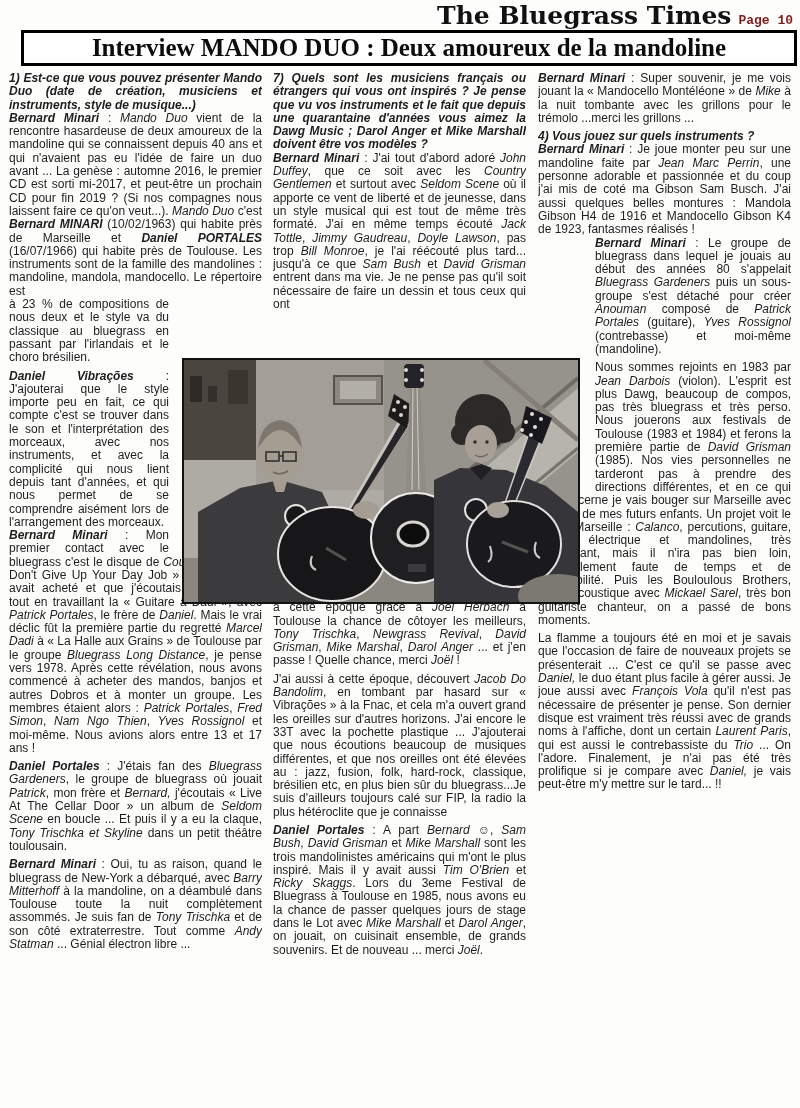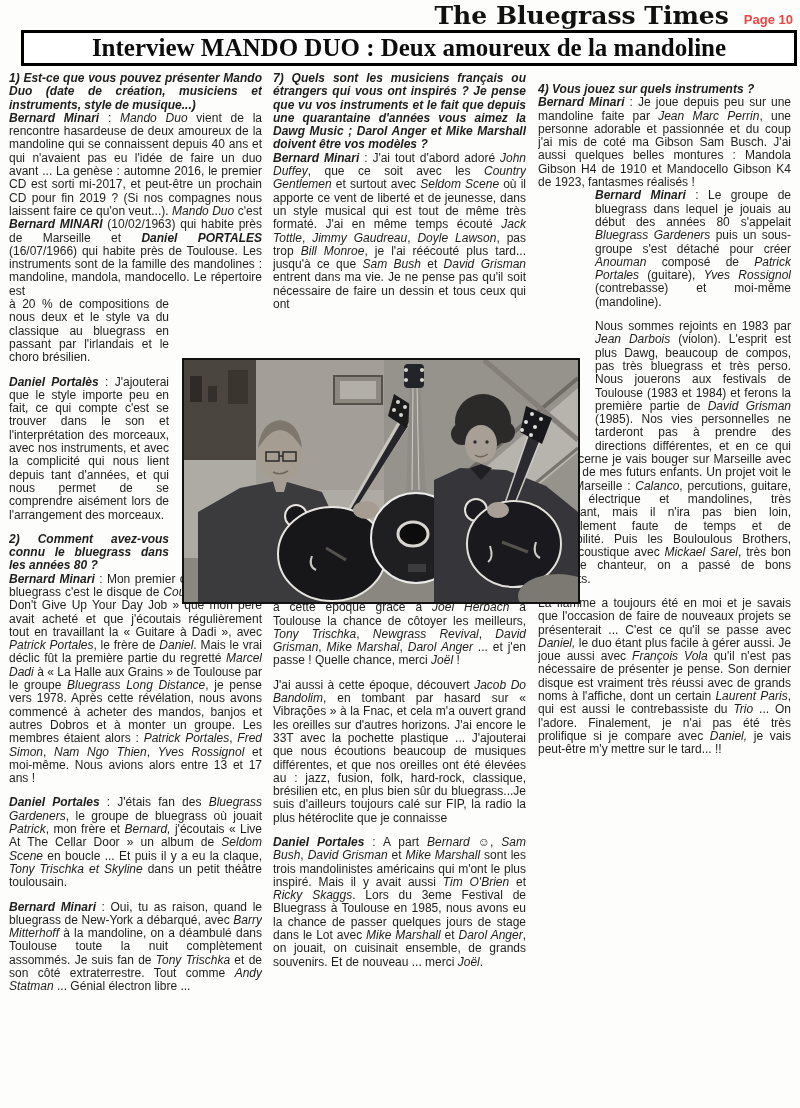--- a/index.html
+++ b/index.html
@@ -8,43 +8,43 @@
     margin:0 auto;overflow:hidden;color:#1c1c1c;
     font-family:"Liberation Sans",sans-serif;
   }
   
   .masthead{position:absolute;top:1px;right:7px;white-space:nowrap;}
   .mast-title{
     font-family:"DejaVu Serif",serif;font-weight:bold;font-size:25px;
     letter-spacing:0px;color:#111;
   }
   .mast-page{
-    font-family:Liberation Sans, sans-serif;font-weight:bold;font-size:13px;
-    margin-left:15px;color:#ef4444;
+    font-family:Liberation Mono, monospace;font-weight:bold;font-size:13px;
+    margin-left:7px;color:#7f1d1d;
   }
   
   .headline-box{
     position:absolute;left:21px;right:3px;top:30px;height:30px;
     border:3px solid #000;background:#fff;
     display:flex;align-items:center;justify-content:center;
   }
   .headline{
     font-family:"Liberation Serif",serif;font-weight:bold;font-size:25px;
     color:#0c0c0c;white-space:nowrap;
   }
   
   .col{
     position:absolute;top:72px;width:253px;height:1034px;overflow:hidden;
     font-size:12px;line-height:13.3px;text-align:justify;color:#1d1d1d;
   }
   .col-1{left:9px;}
   .col-2{left:273px;}
   .col-3{left:538px;}
   .col p{margin:0;padding:0;}
-  .col p.mt{margin-top:11px;}
+  .col p.mt{margin-top:5px;}
   .col .q{font-weight:bold;font-style:italic;}
   .col .i{font-style:italic;}
   .col .bi{font-weight:bold;font-style:italic;}
   
   .sp{background:transparent;}
   .sp-r{float:right;width:87px;height:249px;margin:1px 0 3px 6px;}
   .sp-l{float:left;width:50px;height:249px;margin:1px 7px 3px 0;}
   .sp-block{height:244px;margin:2px 0 4px 0;}
   
   .photo{
@@ -66,23 +66,22 @@
     <span class="headline">Interview MANDO DUO : Deux amoureux de  la mandoline</span>
   </div>
 
   <div class="col col-1">
     <div>
         <p class="q"><span>1) Est-ce que vous pouvez présenter Mando Duo (date de création, musiciens et instruments, style de musique...)</span></p>
         <p><span class="bi">Bernard Minari</span><span> : </span><span class="i">Mando Duo</span><span> vient de la rencontre hasardeuse de deux amoureux de la mandoline qui se connaissent depuis 40 ans et qui n'avaient pas eu l'idée de faire un duo avant ... La genèse : automne 2016, le premier CD est sorti mi-2017, et peut-être un prochain CD pour fin 2019 ? (Si nos compagnes nous laissent faire ce qu'on veut...). </span><span class="i">Mando Duo</span><span> c'est </span><span class="bi">Bernard MINARI</span><span> (10/02/1963) qui habite près de Marseille et </span><span class="bi">Daniel PORTALES</span><span> (16/07/1966) qui habite près de Toulouse. Les instruments sont de la famille des mandolines : mandoline, mandola, mandocello. Le répertoire est</span></p>
       </div>
     <div class="sp sp-r"></div>
     <div>
-        <p><span>à 20 % de compositions de nous deux et le style va du classique au bluegrass en passant par l'irlandais et le choro brésilien.</span></p>
-        <p class="mt"><span class="bi">Daniel Portalès</span><span> : J'ajouterai que le style importe peu en fait, ce qui compte c'est se trouver dans le son et l'interprétation des morceaux, avec nos instruments, et avec la complicité qui nous lient depuis tant d'années, et qui nous permet de se comprendre aisément lors de l'arrangement des morceaux.</span></p>
-        <p class="q mt"><span>2) Comment avez-vous connu le bluegrass dans les années 80 ?</span></p>
+        <p><span>à 23 % de compositions de nous deux et le style va du classique au bluegrass en passant par l'irlandais et le choro brésilien.</span></p>
+        <p class="mt"><span class="bi">Daniel Vibrações</span><span> : J'ajouterai que le style importe peu en fait, ce qui compte c'est se trouver dans le son et l'interprétation des morceaux, avec nos instruments, et avec la complicité qui nous lient depuis tant d'années, et qui nous permet de se comprendre aisément lors de l'arrangement des morceaux.</span></p>
         <p><span class="bi">Bernard Minari</span><span> : Mon premier contact avec le bluegrass c'est le disque de </span><span class="i">Country Gazette</span><span> « Don't Give Up Your Day Job » que mon père avait acheté et que j'écoutais régulièrement tout en travaillant la « Guitare à Dadi », avec </span><span class="i">Patrick Portales</span><span>, le frère de </span><span class="i">Daniel</span><span>. Mais le vrai déclic fût la première partie du regretté </span><span class="i">Marcel Dadi</span><span> à « La Halle aux Grains » de Toulouse par le groupe </span><span class="i">Bluegrass Long Distance</span><span>, je pense vers 1978. Après cette révélation, nous avons commencé à acheter des mandos, banjos et autres Dobros et à monter un groupe. Les membres étaient alors : </span><span class="i">Patrick Portales</span><span>, </span><span class="i">Fred Simon</span><span>, </span><span class="i">Nam Ngo Thien</span><span>, </span><span class="i">Yves Rossignol</span><span> et moi-même. Nous avions alors entre 13 et 17 ans !</span></p>
         <p class="mt"><span class="bi">Daniel Portales</span><span> : J'étais fan des </span><span class="i">Bluegrass Gardeners</span><span>, le groupe de bluegrass où jouait </span><span class="i">Patrick</span><span>, mon frère et </span><span class="i">Bernard,</span><span> j'écoutais « Live At The Cellar Door » un album de </span><span class="i">Seldom Scene</span><span> en boucle ... Et puis il y a eu la claque, </span><span class="i">Tony Trischka et Skyline</span><span> dans un petit théâtre toulousain.</span></p>
         <p class="mt"><span class="bi">Bernard Minari</span><span> : Oui, tu as raison, quand le bluegrass de New-York a débarqué, avec </span><span class="i">Barry Mitterhoff</span><span> à la mandoline, on a déambulé dans Toulouse toute la nuit complètement assommés. Je suis fan de </span><span class="i">Tony Trischka</span><span> et de son côté extraterrestre. Tout comme </span><span class="i">Andy Statman</span><span> ... Génial électron libre ...</span></p>
       </div>
   </div>
 
   <div class="col col-2">
     <div>
         <p class="q"><span>7) Quels sont les musiciens français ou étrangers qui vous ont inspirés ? Je pense que vu vos instruments et le fait que depuis une quarantaine d'années vous aimez la Dawg Music ; Darol Anger et Mike Marshall doivent être vos modèles ?</span></p>
         <p><span class="bi">Bernard Minari</span><span> : J'ai tout d'abord adoré </span><span class="i">John Duffey</span><span>, que ce soit avec les </span><span class="i">Country Gentlemen</span><span> et surtout avec </span><span class="i">Seldom Scene</span><span> où il apporte ce vent de liberté et de jeunesse, dans un style musical qui est tout de même très formaté. J'ai en même temps écouté </span><span class="i">Jack Tottle</span><span>, </span><span class="i">Jimmy Gaudreau</span><span>, </span><span class="i">Doyle Lawson</span><span>, pas trop </span><span class="i">Bill Monroe</span><span>, je l'ai réécouté plus tard... jusqu'à ce que </span><span class="i">Sam Bush</span><span> et </span><span class="i">David Grisman</span><span> entrent dans ma vie. Je ne pense pas qu'il soit nécessaire de faire un dessin et tous ceux qui ont</span></p>
@@ -90,22 +89,23 @@
     <div class="sp sp-block"></div>
     <div>
         <p><span>vécu l'arrivée du Newgrass et de la Dawg Music dans les années 80 n'en sont pas musicalement sortis indemnes. Nous avons eu à cette époque grâce à </span><span class="i">Joël Herbach</span><span> à Toulouse la chance de côtoyer les meilleurs, </span><span class="i">Tony Trischka</span><span>, </span><span class="i">Newgrass Revival</span><span>, </span><span class="i">David Grisman</span><span>, </span><span class="i">Mike Marshal</span><span>, </span><span class="i">Darol Anger</span><span> ... et j'en passe ! Quelle chance, merci </span><span class="i">Joël</span><span> !</span></p>
         <p class="mt"><span>J'ai aussi à cette époque, découvert </span><span class="i">Jacob Do Bandolim</span><span>, en tombant par hasard sur « Vibrações » à la Fnac, et cela m'a ouvert grand les oreilles sur d'autres horizons. J'ai encore le 33T avec la pochette plastique ... J'ajouterai que nous écoutions beaucoup de musiques différentes, et que nos oreilles ont été élevées au : jazz, fusion, folk, hard-rock, classique, brésilien etc, en plus bien sûr du bluegrass...Je suis d'ailleurs toujours calé sur FIP, la radio la plus hétéroclite que je connaisse</span></p>
         <p class="mt"><span class="bi">Daniel Portales</span><span> : A part </span><span class="i">Bernard</span><span> ☺, </span><span class="i">Sam Bush</span><span>, </span><span class="i">David Grisman</span><span> et </span><span class="i">Mike Marshall</span><span> sont les trois mandolinistes américains qui m'ont le plus inspiré. Mais il y avait aussi </span><span class="i">Tim O'Brien</span><span> et </span><span class="i">Ricky Skaggs</span><span>. Lors du 3eme Festival de Bluegrass à Toulouse en 1985, nous avons eu la chance de passer quelques jours de stage dans le Lot avec </span><span class="i">Mike Marshall</span><span> et </span><span class="i">Darol Anger</span><span>, on jouait, on cuisinait ensemble, de grands souvenirs. Et de nouveau ... merci </span><span class="i">Joël</span><span>.</span></p>
       </div>
   </div>
 
   <div class="col col-3">
     <div>
+        <p><span class="bi">Bernard Minari</span><span> : Super souvenir, je me vois jouant la « Mandocello Montéléone » de </span><span class="i">Mike</span><span> à la nuit tombante avec les grillons pour le trémolo ...merci les grillons ...</span></p>
         <p class="q mt"><span>4) Vous jouez sur quels instruments ?</span></p>
-        <p><span class="bi">Bernard Minari</span><span> : Je joue depuis peu sur une mandoline faite par </span><span class="i">Jean Marc Perrin</span><span>, une personne adorable et passionnée et du coup j'ai mis de coté ma Gibson Sam Busch. J'ai aussi quelques belles montures : Mandola Gibson H4 de 1910 et Mandocello Gibson K4 de 1923, fantasmes réalisés !</span></p>
+        <p><span class="bi">Bernard Minari</span><span> : Je joue monter peu sur une mandoline faite par </span><span class="i">Jean Marc Perrin</span><span>, une personne adorable et passionnée et du coup j'ai mis de coté ma Gibson Sam Busch. J'ai aussi quelques belles montures : Mandola Gibson H4 de 1916 et Mandocello Gibson K4 de 1923, fantasmes réalisés !</span></p>
       </div>
     <div class="sp sp-l"></div>
     <div>
         <p><span class="bi">Bernard Minari</span><span> : Le groupe de bluegrass dans lequel je jouais au début des années 80 s'appelait </span><span class="i">Bluegrass Gardeners</span><span> puis un sous-groupe s'est détaché pour créer </span><span class="i">Anouman</span><span> composé de </span><span class="i">Patrick Portales</span><span> (guitare), </span><span class="i">Yves Rossignol</span><span> (contrebasse) et moi-même (mandoline).</span></p>
         <p class="mt"><span>Nous sommes rejoints en 1983 par </span><span class="i">Jean Darbois</span><span> (violon). L'esprit est plus Dawg, beaucoup de compos, pas très bluegrass et très perso. Nous jouerons aux festivals de Toulouse (1983 et 1984) et ferons la première partie de </span><span class="i">David Grisman</span><span> (1985). Nos vies personnelles ne tarderont pas à prendre des directions différentes, et en ce qui me concerne je vais bouger sur Marseille avec la mère de mes futurs enfants. Un projet voit le jour à Marseille : </span><span class="i">Calanco</span><span>, percutions, guitare, basse électrique et mandolines, très intéressant, mais il n'ira pas bien loin, principalement faute de temps et de disponibilité. Puis les Bouloulous Brothers, blues acoustique avec </span><span class="i">Mickael Sarel</span><span>, très bon guitariste chanteur, on a passé de bons moments.</span></p>
         <p class="mt"><span>La flamme a toujours été en moi et je savais que l'occasion de faire de nouveaux projets se présenterait ... C'est ce qu'il se passe avec </span><span class="i">Daniel,</span><span> le duo étant plus facile à gérer aussi. Je joue aussi avec </span><span class="i">François Vola</span><span> qu'il n'est pas nécessaire de présenter je pense. Son dernier disque est vraiment très réussi avec de grands noms à l'affiche, dont un certain </span><span class="i">Laurent Paris</span><span>, qui est aussi le contrebassiste du </span><span class="i">Trio</span><span> ... On l'adore. Finalement, je n'ai pas été très prolifique si je compare avec </span><span class="i">Daniel,</span><span> je vais peut-être m'y mettre sur le tard... !!</span></p>
       </div>
   </div>
 
   <div class="photo">

